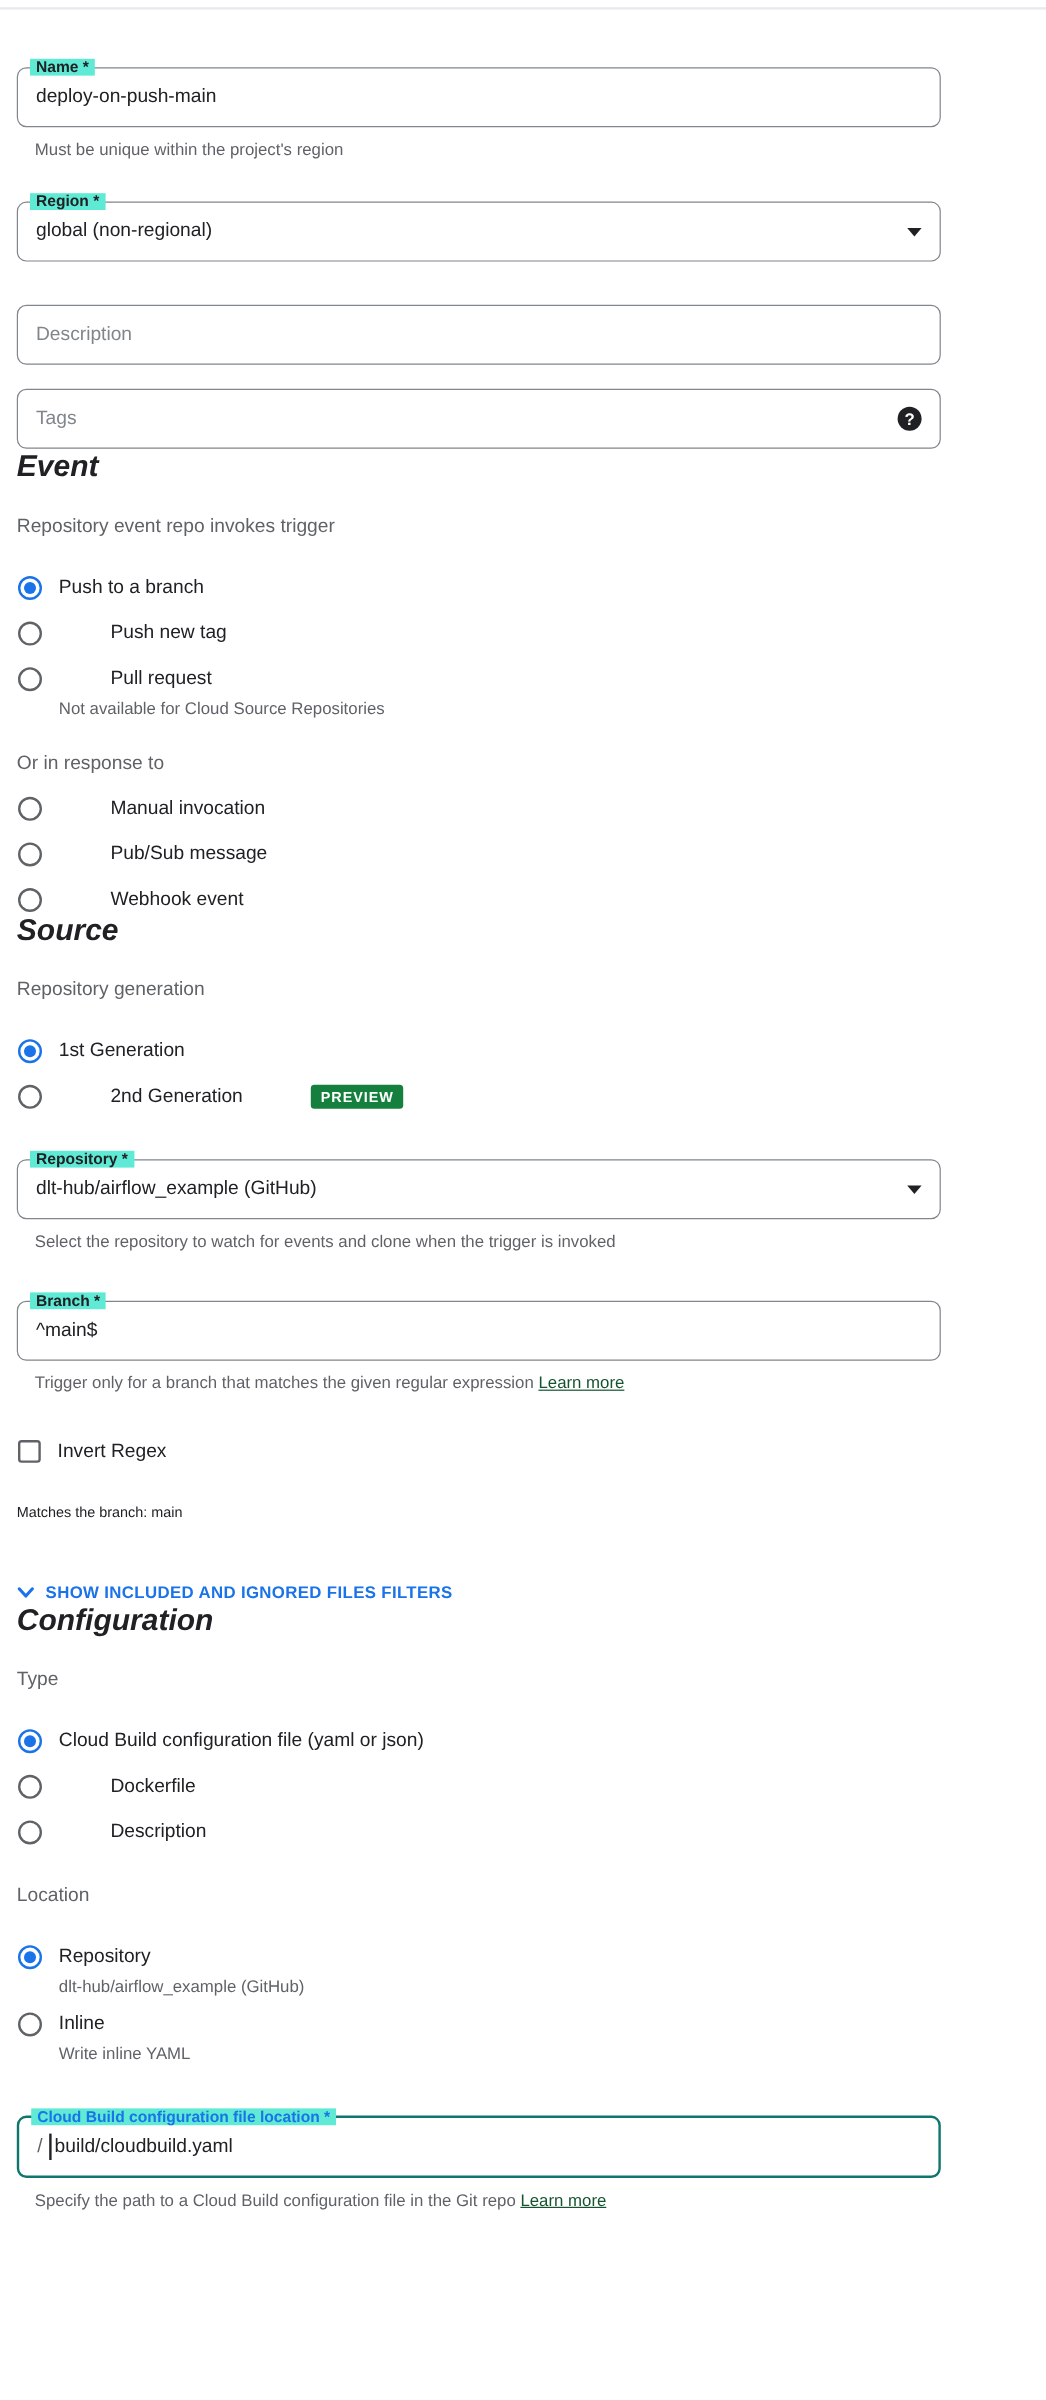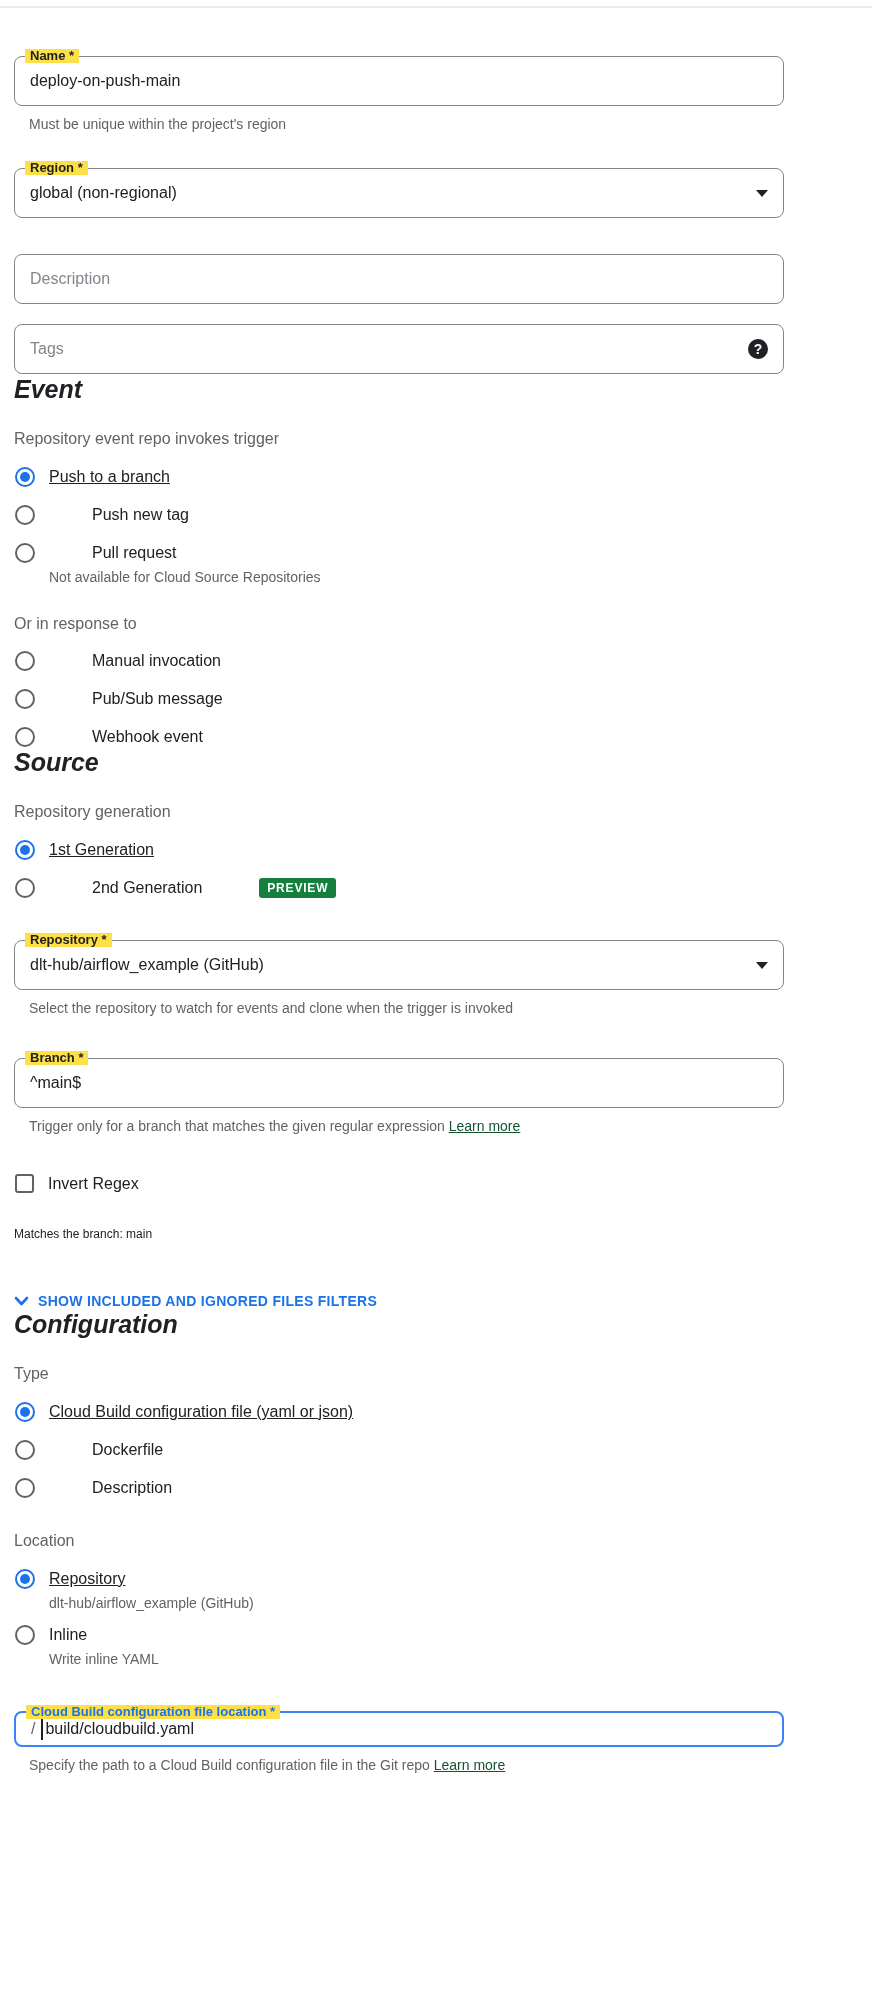--- a/index.html
+++ b/index.html
@@ -13,25 +13,25 @@
   .page { padding-left:14px; }
 
   
   .field {
     position:relative; width:770px; height:50px;
     border:1px solid #80868b; border-radius:8px;
     display:flex; align-items:center; padding:0 15px;
     background:#fff; font-size:16px; color:#202124;
   }
   .field .float-label {
-    position:absolute; top:-8px; left:10px; background:#fde047;
+    position:absolute; top:-8px; left:10px; background:#5eead4;
     padding:0 5px; font-size:13px; font-weight:bold; color:#202124; line-height:1.1;
     white-space:nowrap;
   }
-  .field.focused { border:2px solid #3b82f6; height:36px; }
+  .field.focused { border:2px solid #0f766e; height:52px; }
   .field.focused .float-label { color:#1a73e8; }
   .placeholder { color:#80868b; }
   .dd-arrow {
     margin-left:auto; width:0; height:0;
     border-left:6px solid transparent; border-right:6px solid transparent;
     border-top:7px solid #202124;
   }
   .help-icon {
     margin-left:auto; width:20px; height:20px; border-radius:50%;
     background:#202124; color:#fff; font-size:14px; font-weight:bold;
@@ -77,21 +77,21 @@
     cursor:pointer;
   }
 
   
   .mt-name { margin-top:48px; }
   .mt-region { margin-top:36px; }
   .mt-desc { margin-top:36px; }
   .mt-tags { margin-top:20px; }
   .mt-event-h { margin-top:32px; }
   .mt-event-desc { margin-top:26px; }
-  .mt-radio1 { margin-top:19px;text-decoration:underline; }
+  .mt-radio1 { margin-top:32px; }
   .mt-radio { margin-top:18px;gap:43px; }
   .mt-orlabel { margin-top:30px; }
   .mt-source-h { margin-top:46px; }
   .mt-gen { margin-top:26px; }
   .mt-repo-field { margin-top:42px; }
   .mt-branch-field { margin-top:42px; }
   .mt-invert { margin-top:40px; }
   .mt-matches { margin-top:34px; }
   .mt-filters { margin-top:52px; }
   .mt-config-h { margin-top:42px; }

